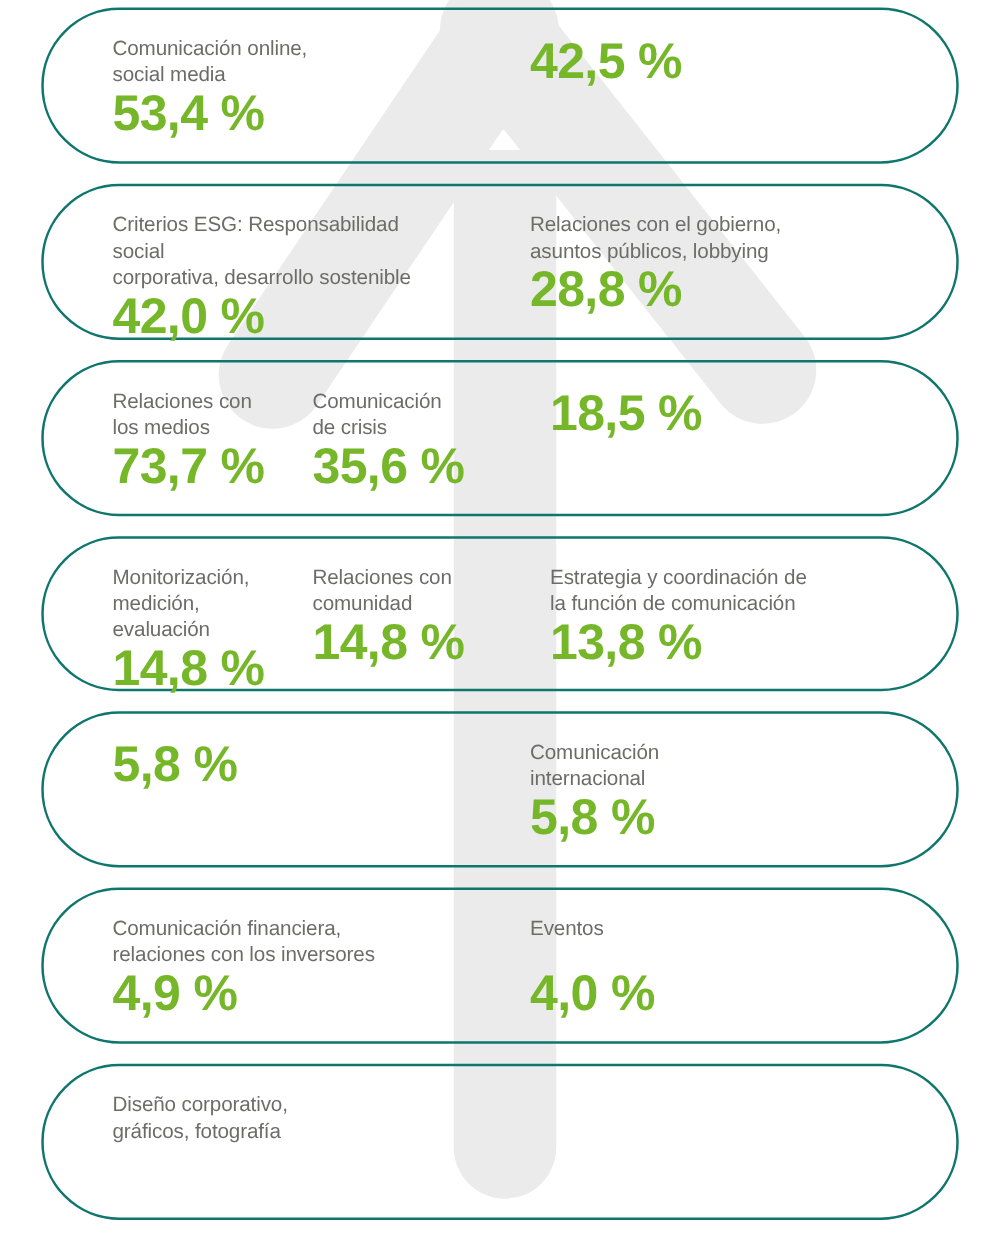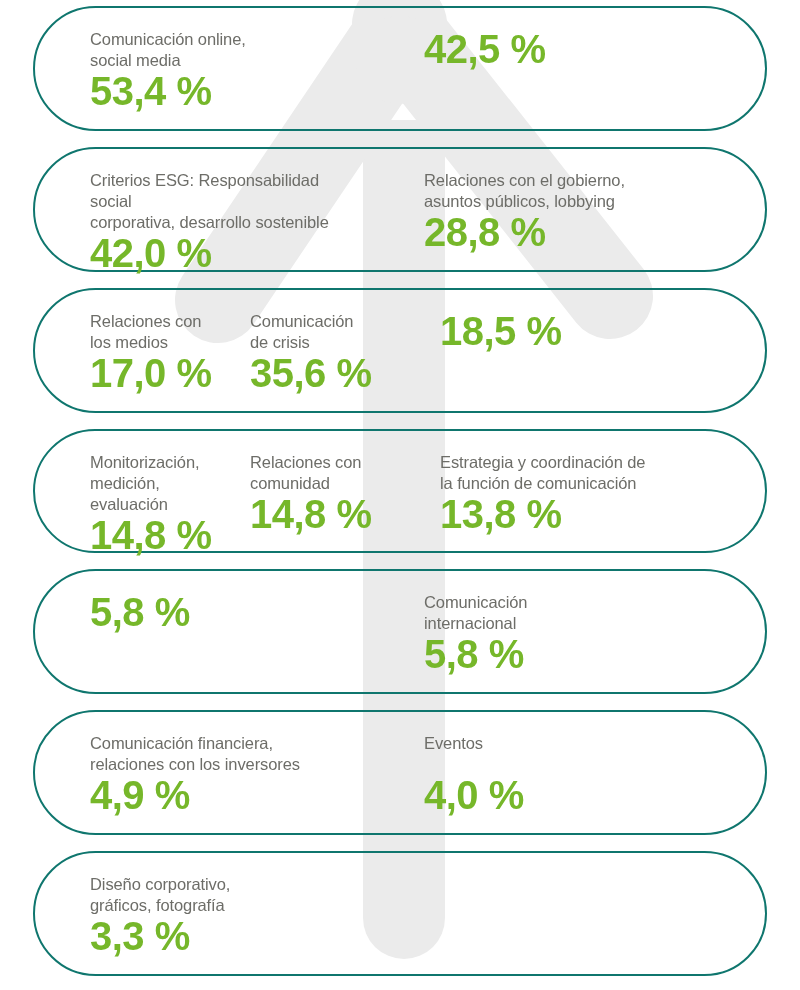--- a/index.html
+++ b/index.html
@@ -128,21 +128,21 @@
       <div class="cell-label">Relaciones con el gobierno,
 asuntos públicos, lobbying</div>
       <div class="cell-value">28,8 %</div>
     </div>
   </div>
 
   <div class="pill cols-3">
     <div class="cell">
       <div class="cell-label">Relaciones con
 los medios</div>
-      <div class="cell-value">17,0 %</div>
+      <div class="cell-value">73,7 %</div>
     </div>
     <div class="cell">
       <div class="cell-label">Comunicación
 de crisis</div>
       <div class="cell-value">35,6 %</div>
     </div>
     <div class="cell">
       <div class="cell-value">18,5 %</div>
     </div>
   </div>
@@ -185,17 +185,16 @@
     <div class="cell">
       <div class="cell-label">Eventos</div>
       <div class="cell-value">4,0 %</div>
     </div>
   </div>
 
   <div class="pill cols-2">
     <div class="cell">
       <div class="cell-label">Diseño corporativo,
 gráficos, fotografía</div>
-      <div class="cell-value">3,3 %</div>
     </div>
   </div>
 
 </div>
 
 </body></html>

